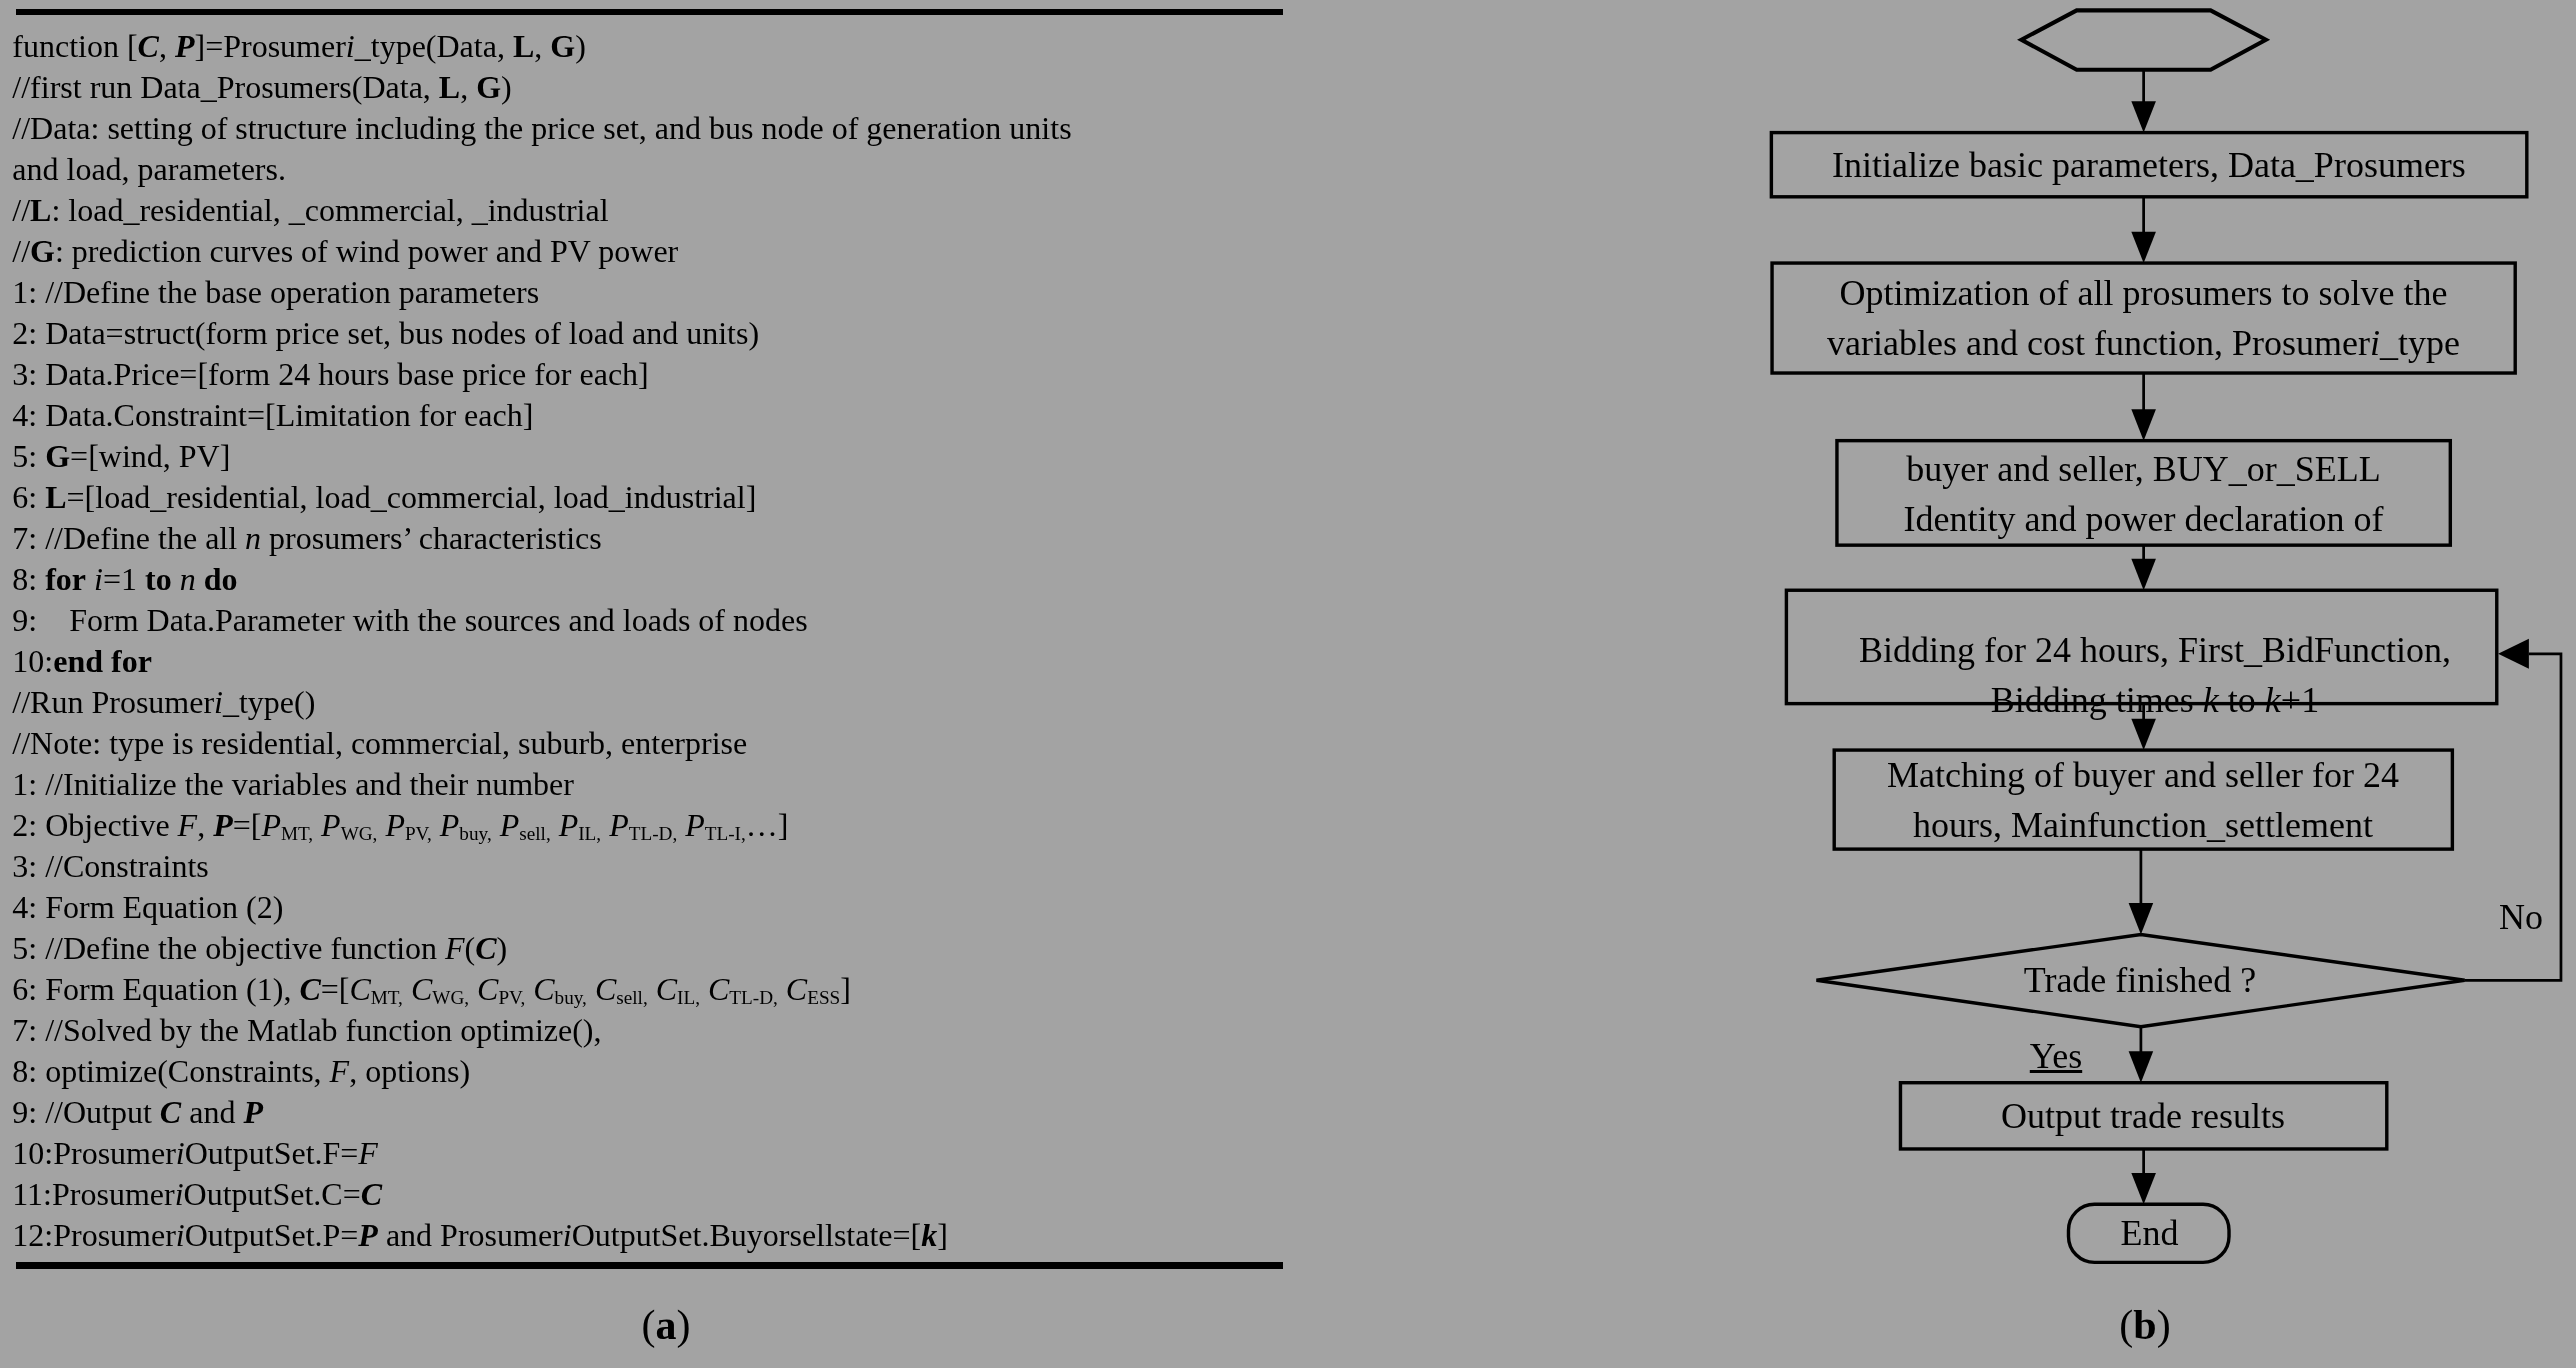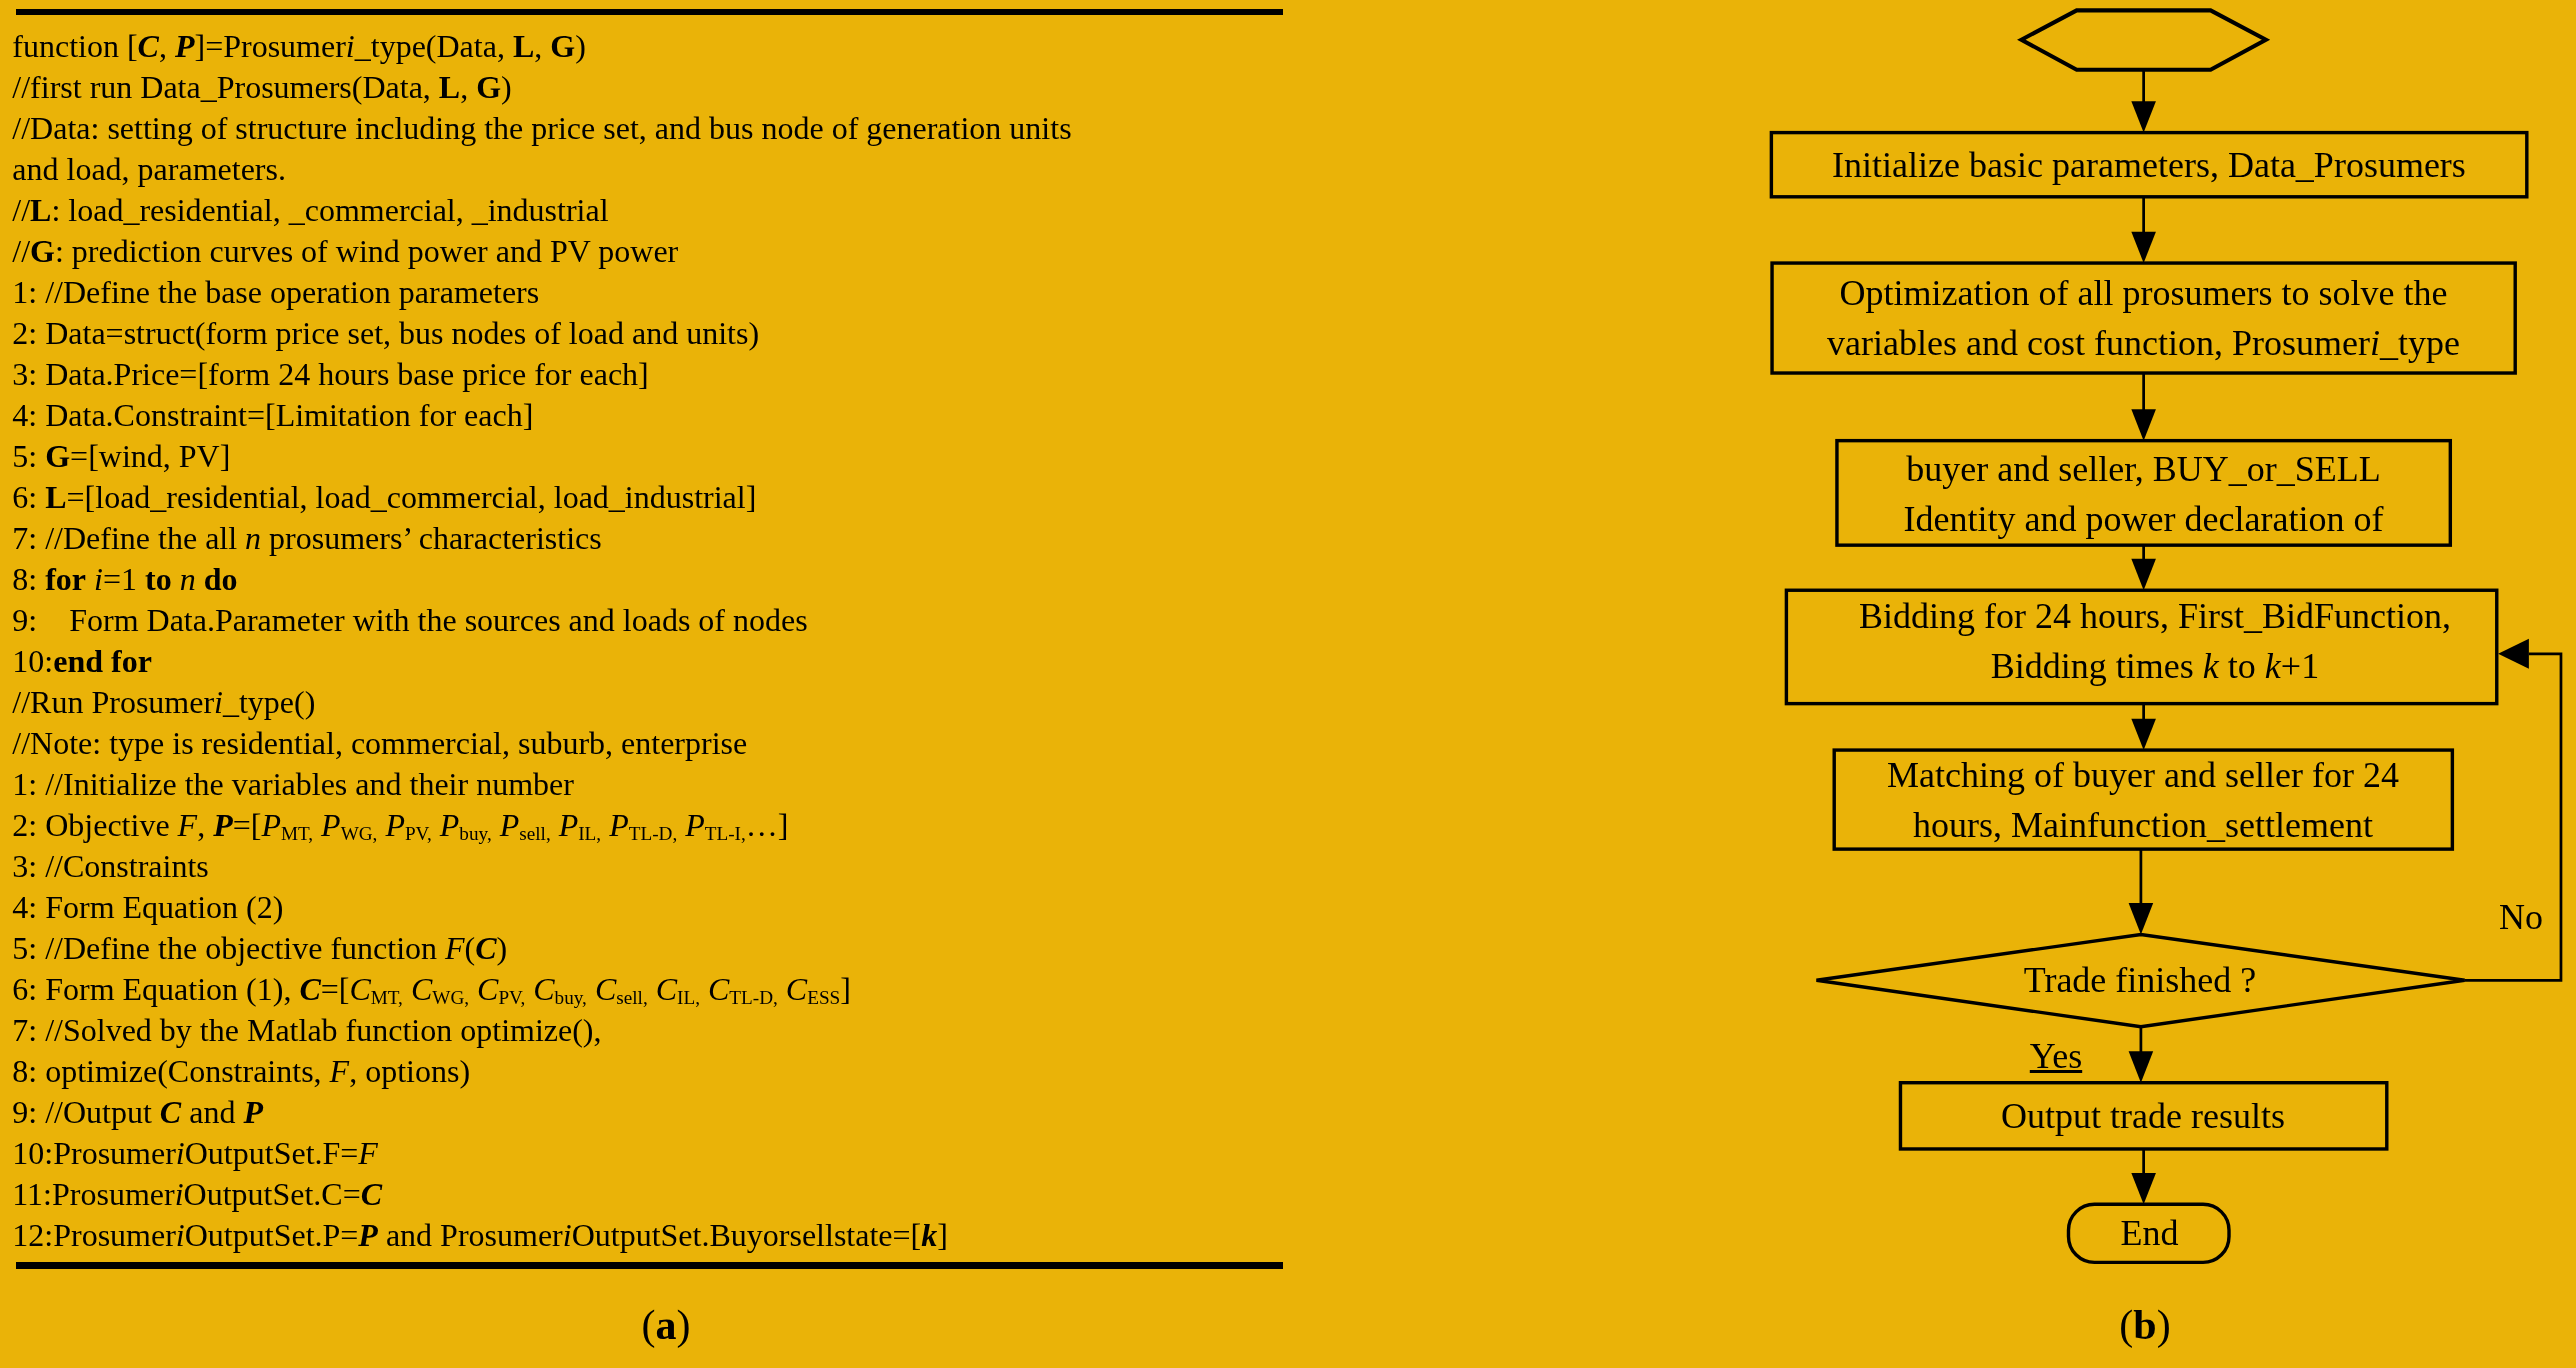--- a/index.html
+++ b/index.html
@@ -1,16 +1,16 @@
 <!DOCTYPE html>
 <html style="font-size:11px"><head>
 <meta charset="utf-8">
 <style>
   html,body{margin:0;padding:0;background:#ffffff;}
-  .page{position:relative;width:2576px;height:1369px;background:#eab308;color:#000;
+  .page{position:relative;width:2576px;height:1369px;background:#a3a3a3;color:#000;
         font-family:"Liberation Serif","DejaVu Serif",serif;overflow:hidden;}
 
   
   .panel-a{position:absolute;left:0;top:0;width:1332px;height:1369px;}
   .rule{position:absolute;left:16.4px;width:1267px;background:#000;}
   .rule-top{top:9px;height:6.1px;}
   .rule-bottom{top:1262px;height:6.8px;}
   .code{position:absolute;left:12.3px;top:26px;width:1277px;
         font-size:32px;line-height:41px;white-space:pre;}
   .code .cline{height:41px;}
@@ -23,21 +23,21 @@
 
   
   .panel-b{position:absolute;left:1742px;top:0;width:834px;height:1369px;}
   .panel-b svg{position:absolute;left:0;top:0;}
   .flabel{position:absolute;display:flex;flex-direction:column;align-items:center;
           justify-content:center;text-align:center;font-size:36px;line-height:50px;}
   .lbl-start{left:279px;top:10.2px;width:245px;height:59px;}
   .lbl-init{left:29px;top:133px;width:756px;height:64px;}
   .lbl-opt{left:30px;top:263px;width:743px;height:110px;}
   .lbl-id{left:95px;top:441px;width:613px;height:105px;}
-  .lbl-bid{left:44px;top:584px;width:738px;height:113px;text-align:right;}
+  .lbl-bid{left:44px;top:618px;width:738px;height:113px;text-align:right;}
   .lbl-match{left:92px;top:750px;width:618px;height:99px;}
   .lbl-decision{left:74px;top:934px;width:648px;height:92px;}
   .lbl-output{left:158px;top:1083px;width:486px;height:66px;}
   .lbl-end{left:327px;top:1204px;width:161px;height:58px;}
   .lbl-yes{left:266px;top:1035px;width:96px;height:41px;text-decoration:underline;}
   .lbl-no{left:731px;top:896px;width:96px;height:41px;}
 
   
   .s-n{font-style:normal;font-weight:normal;}
   .s-b{font-weight:bold;}

